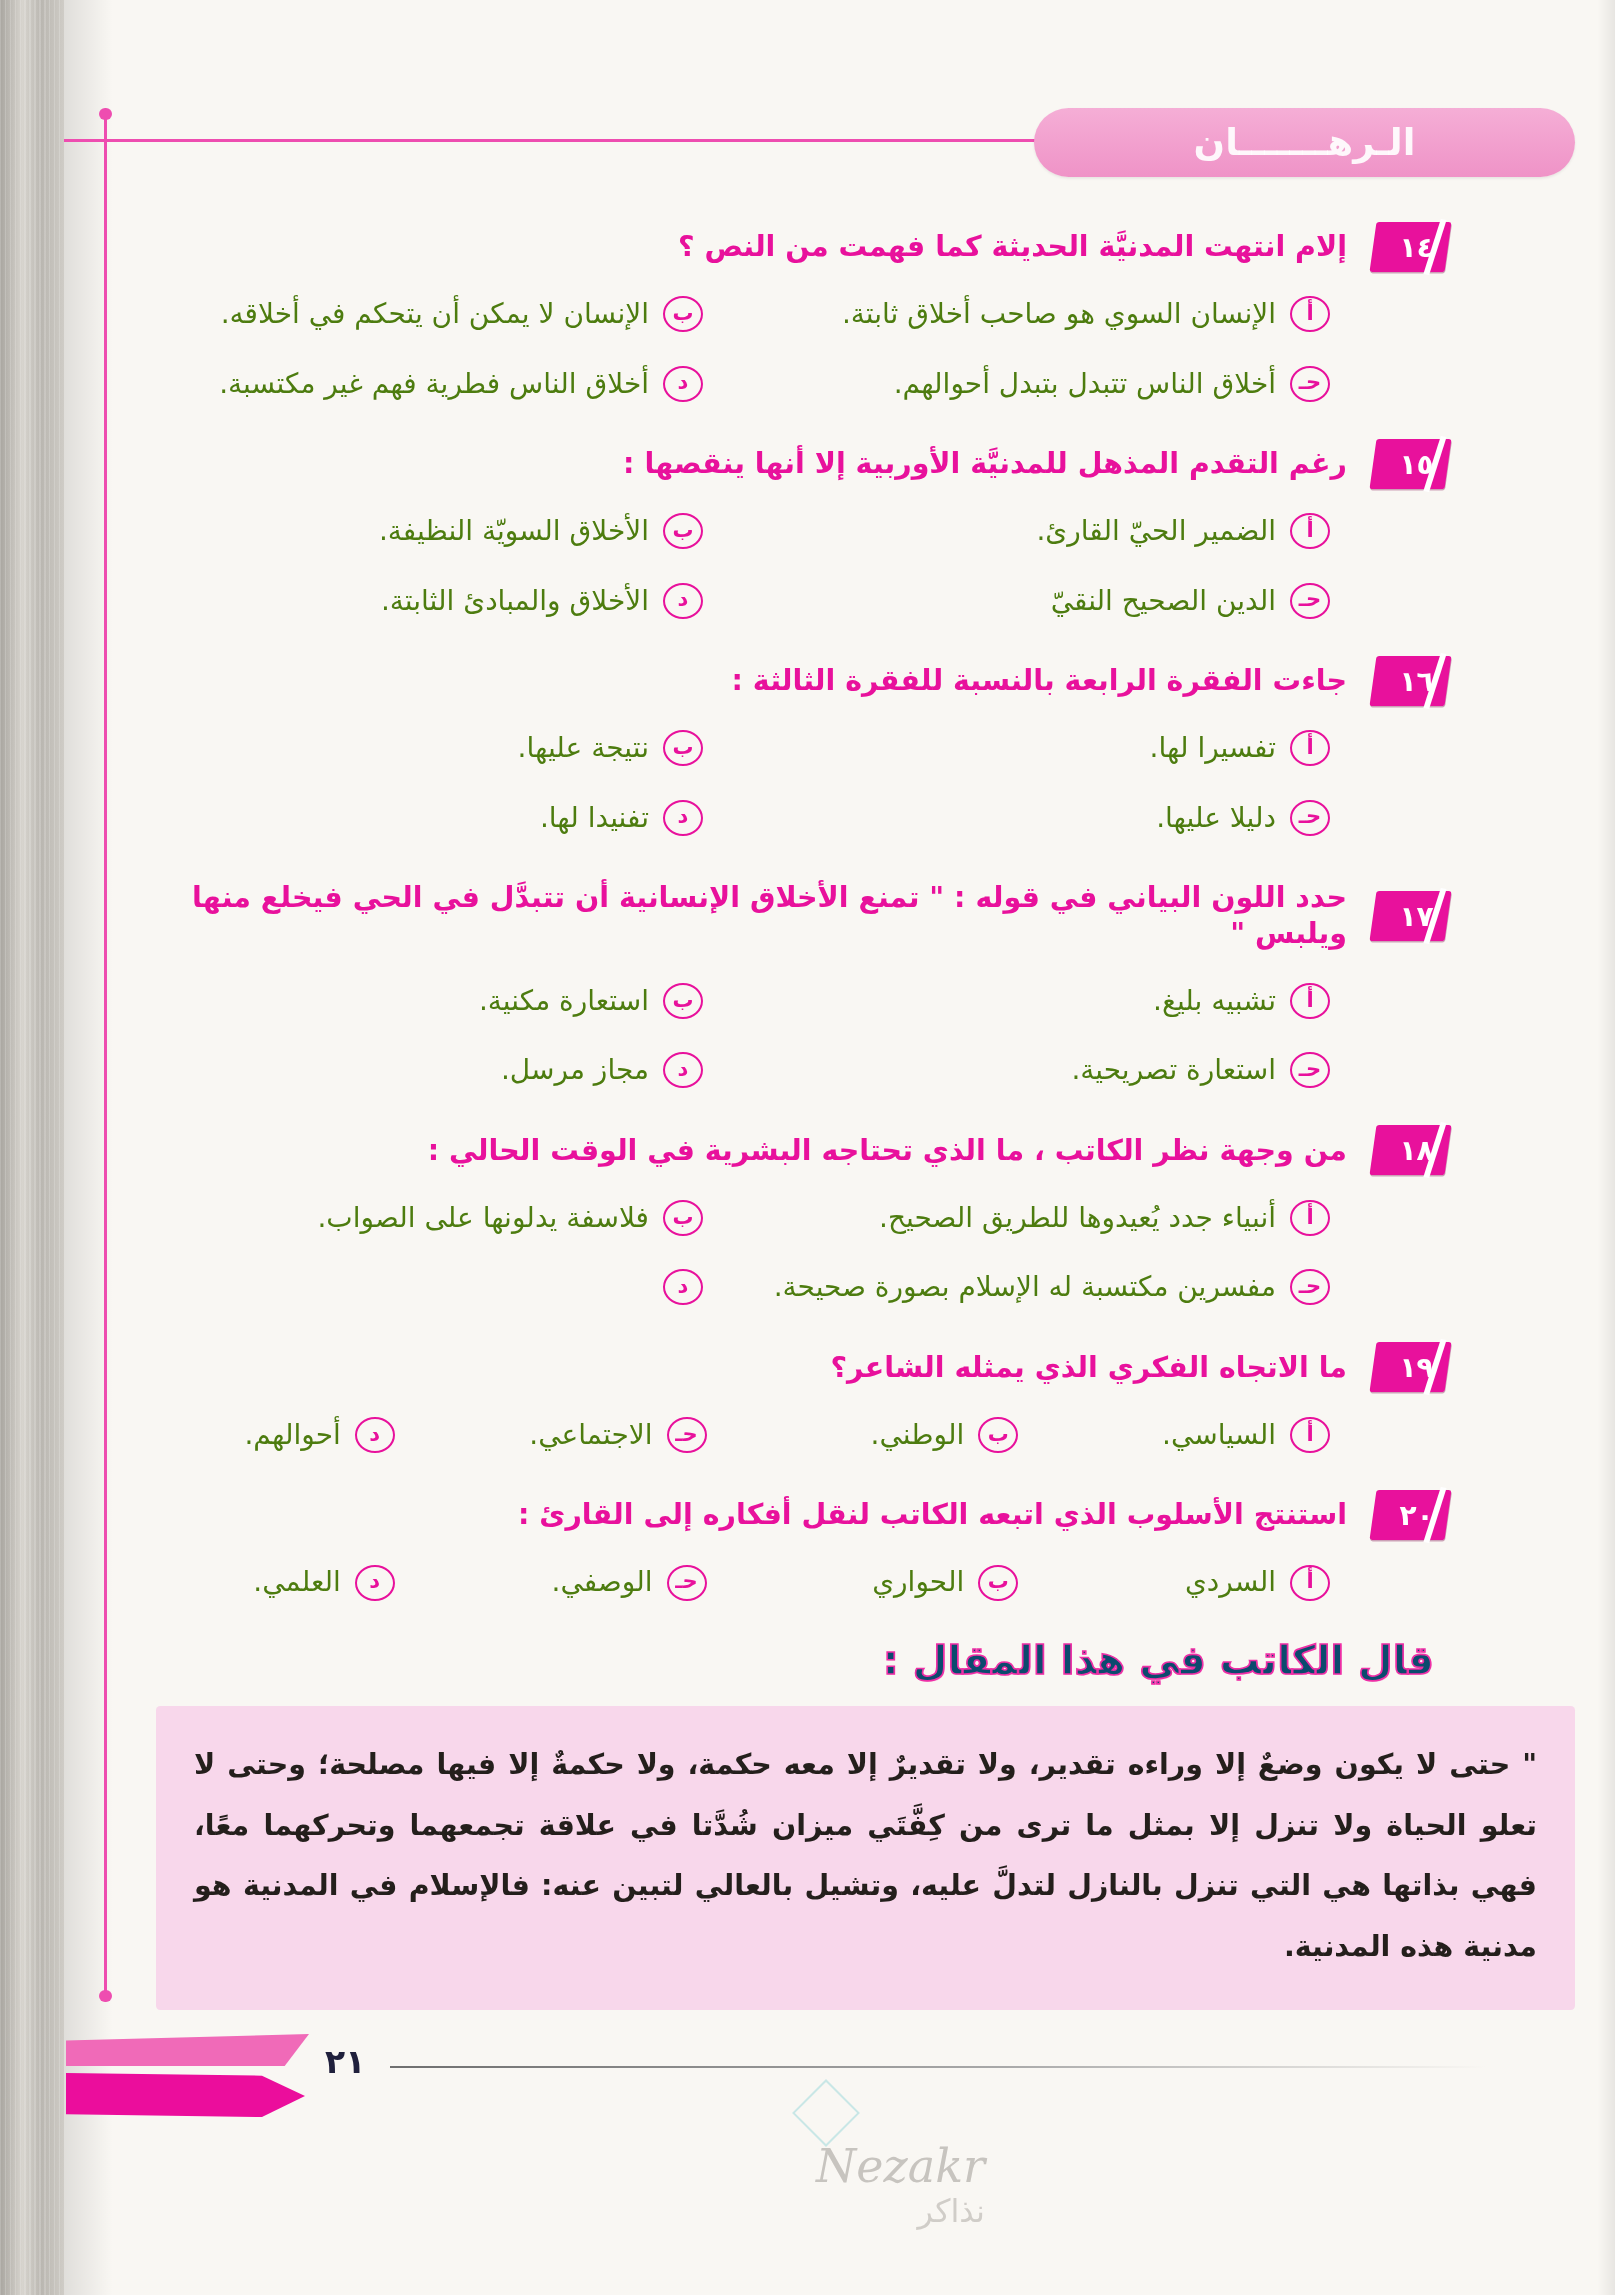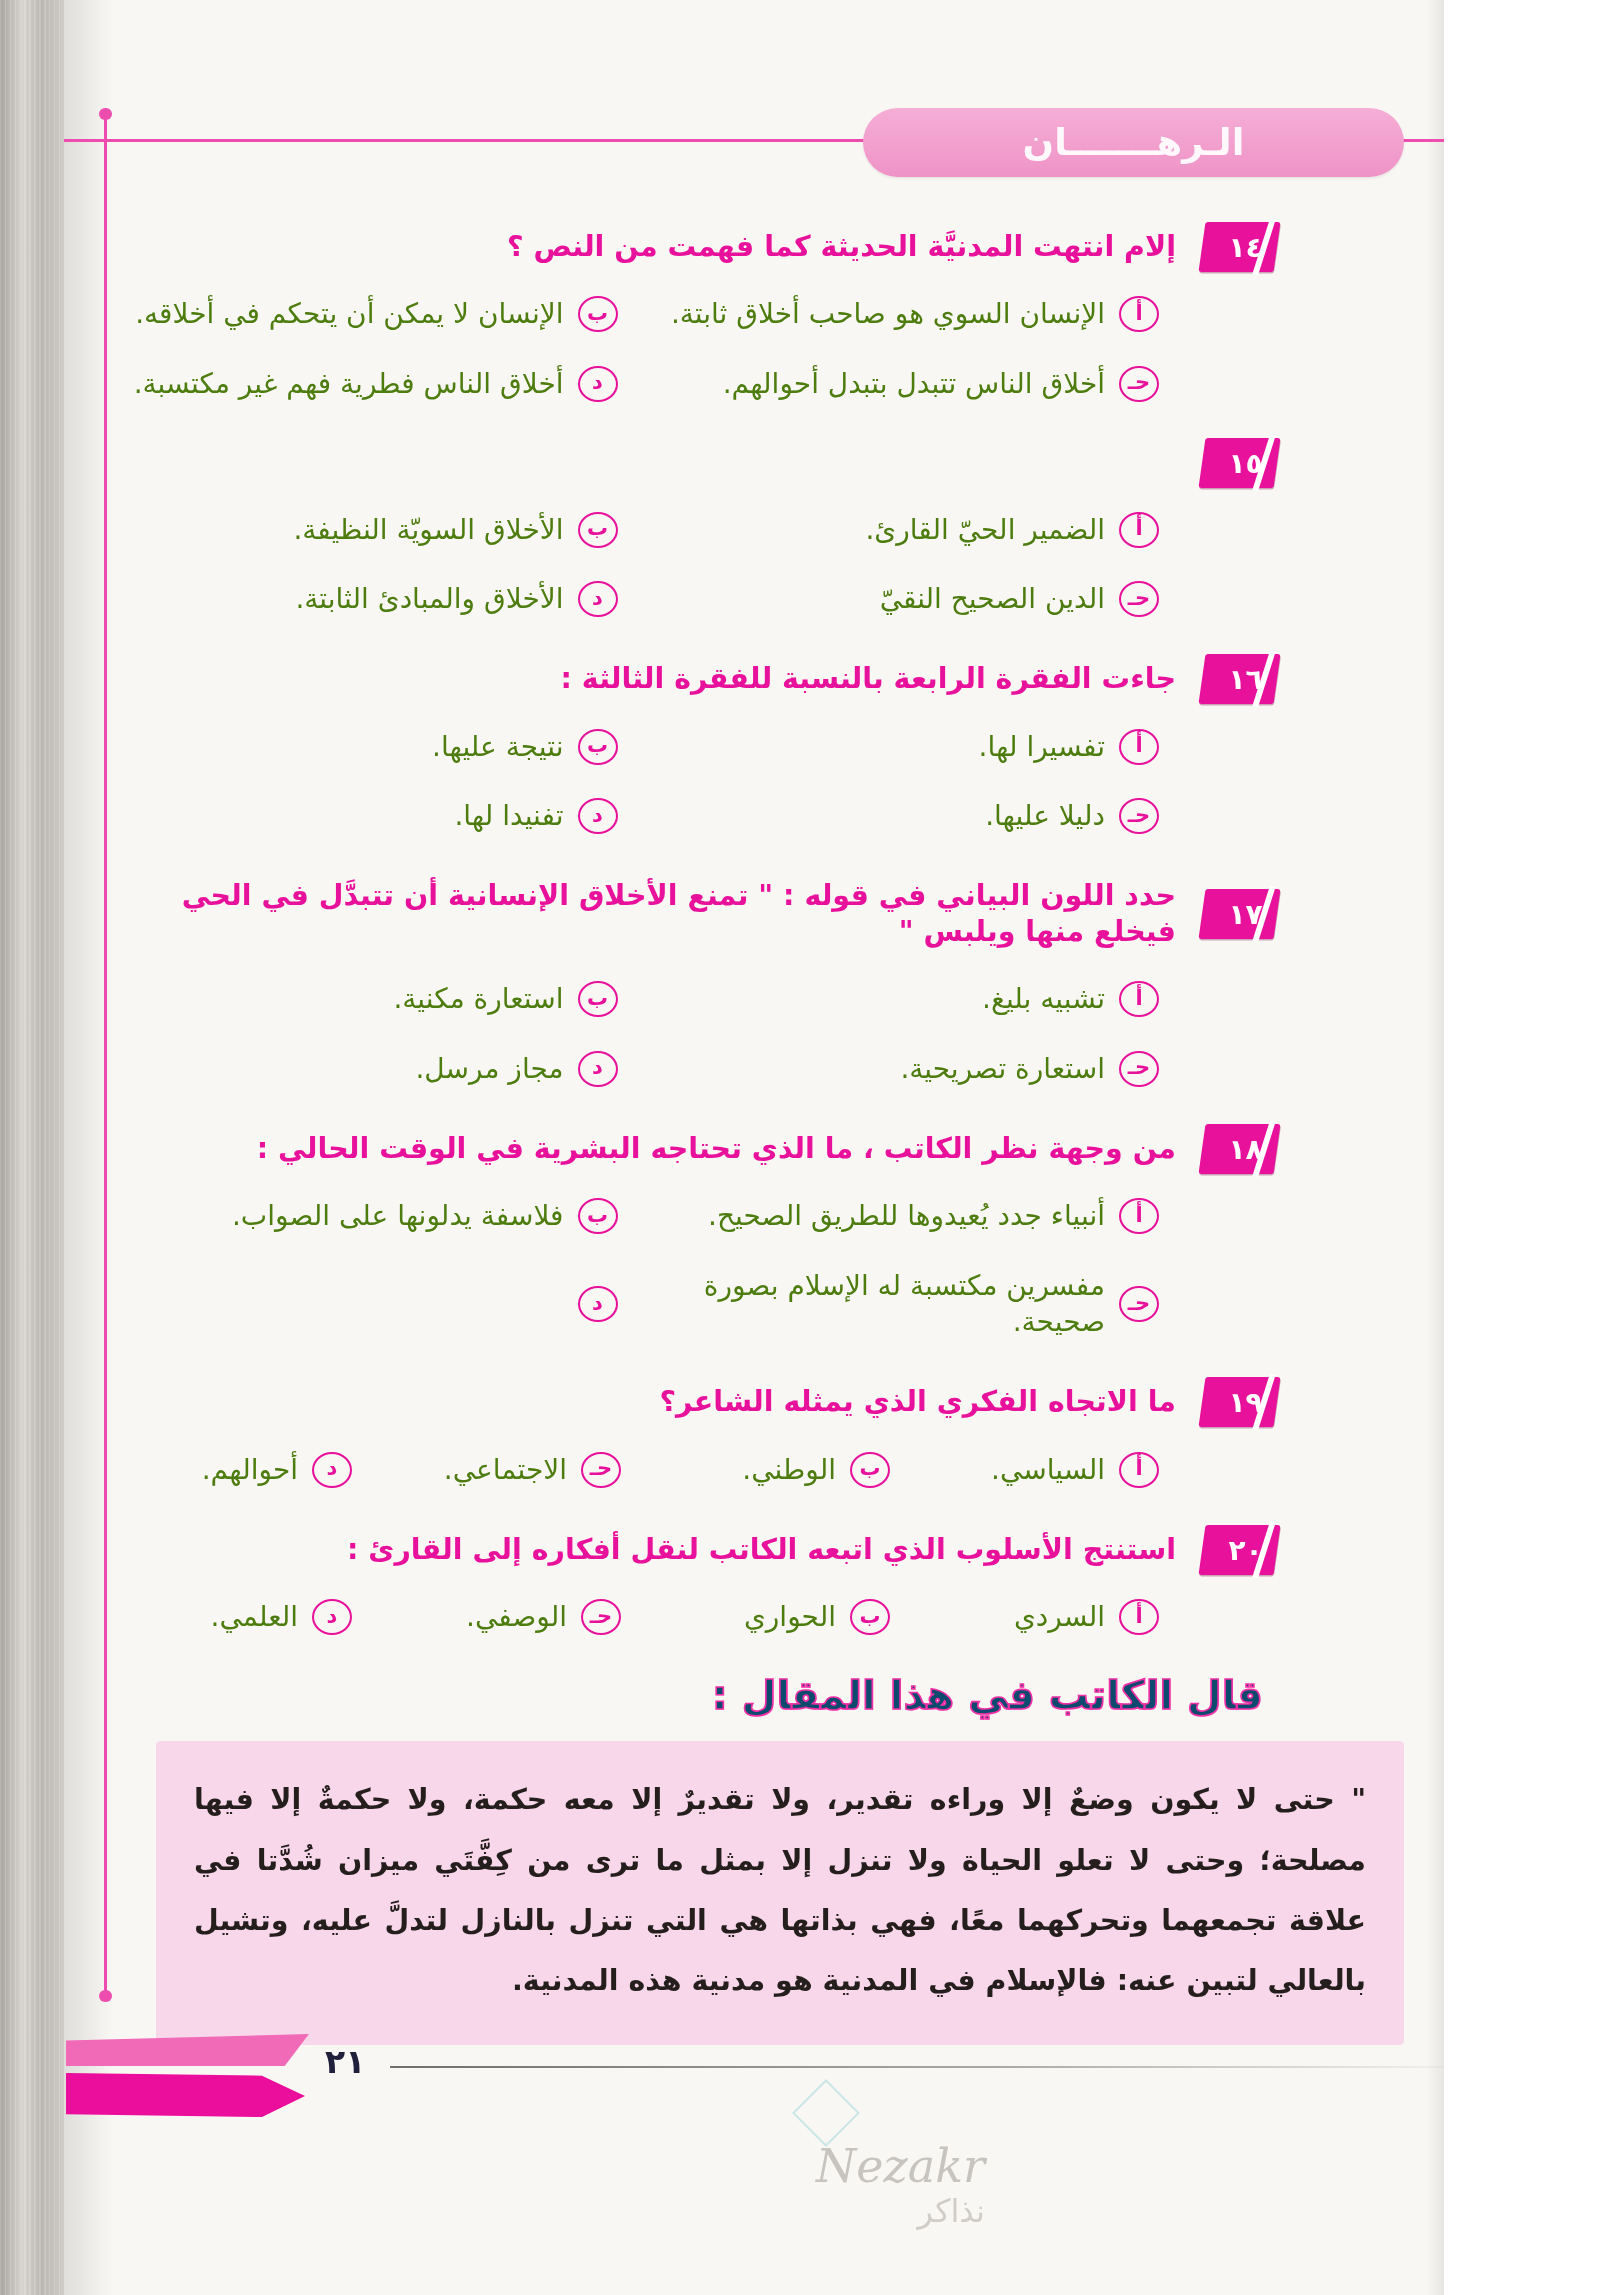--- a/index.html
+++ b/index.html
@@ -2,21 +2,21 @@
 <html lang="ar" style="font-size:11px"><head>
 <meta charset="utf-8">
 <style>
   html,body{margin:0;padding:0;}
   body{
     width:1615px;height:2295px;
     background:#ffffff;
     font-family:"DejaVu Sans", sans-serif;
   }
   .page{
-    position:relative;width:1444px;height:2295px;
+    position:relative;width:1615px;height:2295px;
     background:#f9f7f3;overflow:hidden;
   }
   
   .spine{
     position:absolute;left:0;top:0;width:64px;height:100%;
     background:
       repeating-linear-gradient(90deg, rgba(255,255,255,.18) 0 1.4px, rgba(0,0,0,0) 1.4px 4.9px),
       linear-gradient(90deg,#a9a6a0,#d7d4ce 35%,#bab7b1 65%,#cfccc6);
   }
   .paper-shade{
@@ -182,20 +182,21 @@
               <span class="opt-text">أخلاق الناس فطرية فهم غير مكتسبة.</span>
             </div>
           </div>
   </section>
 
   <section class="question">
     <div class="q-header">
       <div class="q-badge">
         <span class="q-num">١٥</span>
       </div>
+      <h2 class="q-text">رغم التقدم المذهل للمدنيَّة الأوربية إلا أنها ينقصها :</h2>
     </div>
     <div class="options opts-two-col">
             <div class="option">
               <span class="opt-letter">أ</span>
               <span class="opt-text">الضمير الحيّ القارئ.</span>
             </div>
             <div class="option">
               <span class="opt-letter">ب</span>
               <span class="opt-text">الأخلاق السويّة النظيفة.</span>
             </div>

